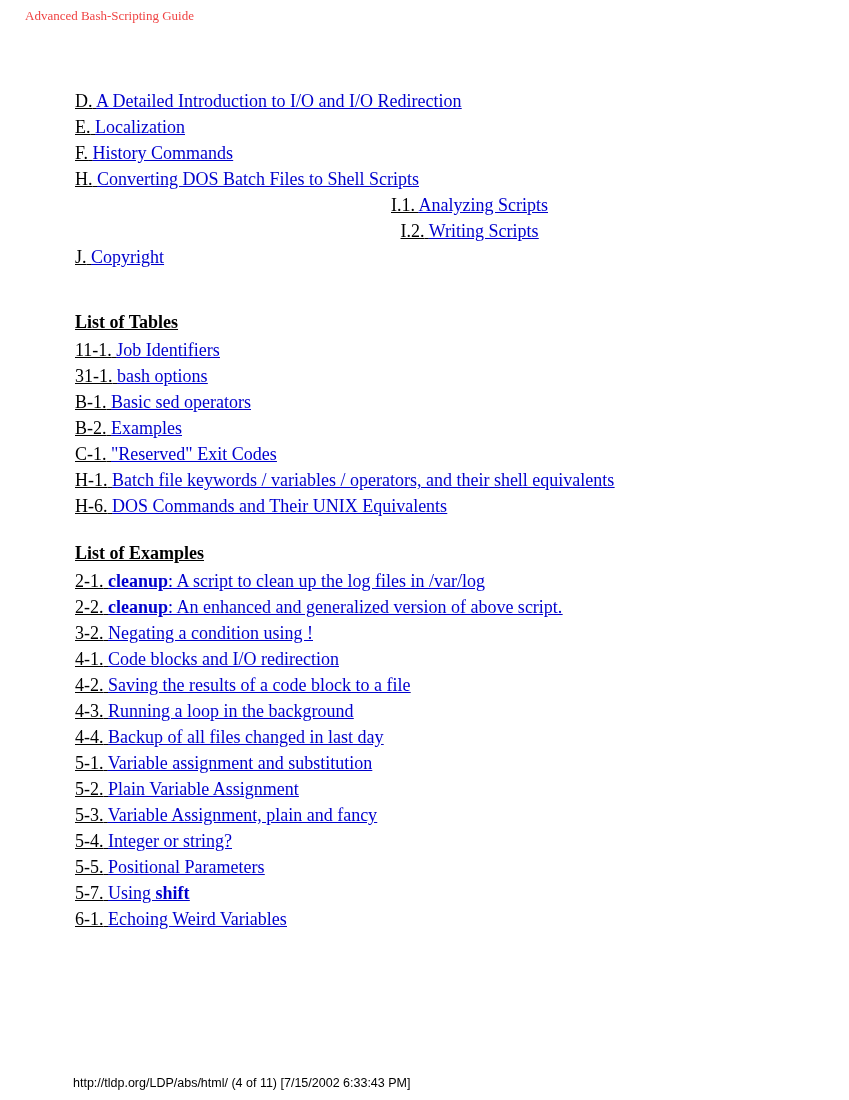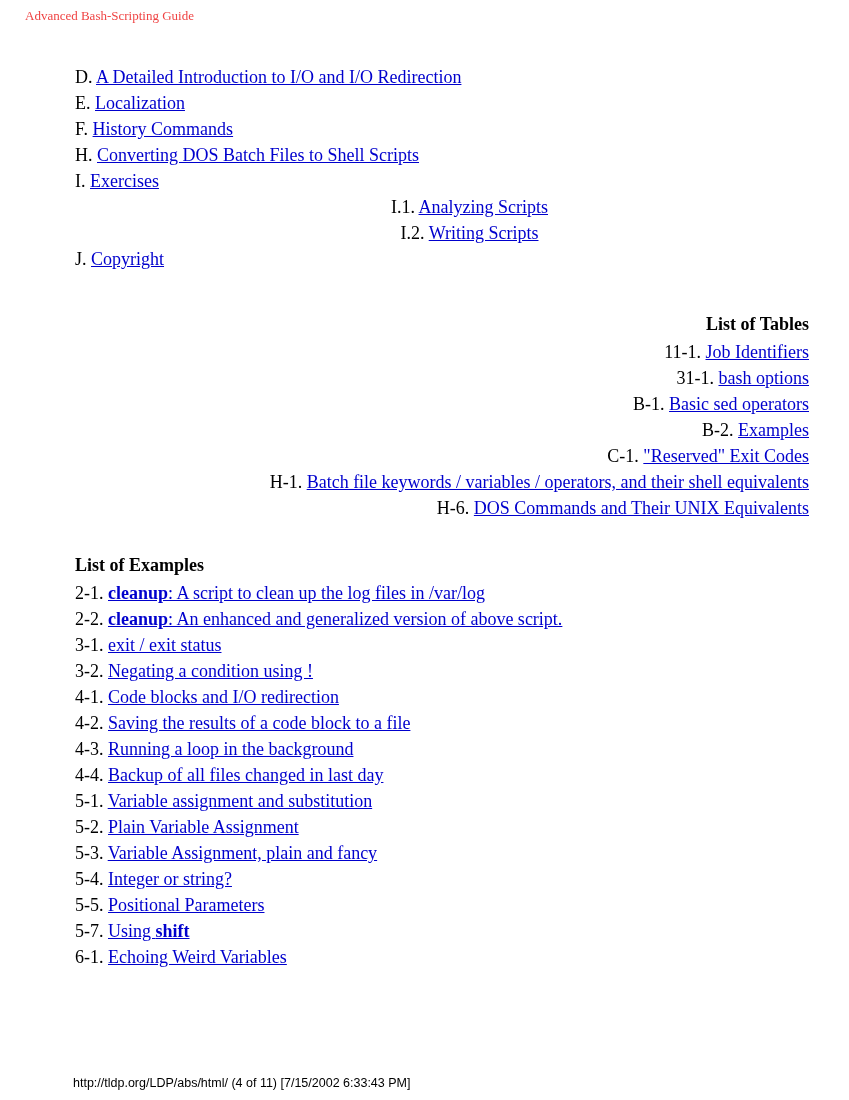--- a/index.html
+++ b/index.html
@@ -12,23 +12,24 @@
     }
     .header-title {
       position: absolute;
       top: 8px;
       left: 25px;
       font-size: 13px;
       color: #ef4444;
     }
     .content {
       position: absolute;
-      top: 64px;
+      top: 88px;
       left: 75px;
       right: 40px;
+      text-decoration: underline;
     }
     .appendix-list {
       margin-bottom: 42px;
     }
     .appendix-item {
       font-size: 18px;
       line-height: 26px;
       color: #000;
     }
     .appendix-marker {
@@ -43,22 +44,21 @@
       line-height: 26px;
       color: #000;
     }
     .section-heading {
       font-size: 18px;
       font-weight: bold;
       color: #000;
       margin-bottom: 4px;
     }
     .tables-section {
-      margin-bottom: 34px;
-      text-align: right;
+      margin-bottom: 24px;
     }
     .examples-section {
     }
     .table-item, .example-item {
       font-size: 18px;
       line-height: 26px;
       color: #000;
     }
     a {
       color: #0000cd;
@@ -96,24 +96,20 @@
       <span class="appendix-marker">E.</span>
       <a href="#">Localization</a>
     </div>
     <div class="appendix-item">
       <span class="appendix-marker">F.</span>
       <a href="#">History Commands</a>
     </div>
     <div class="appendix-item">
       <span class="appendix-marker">H.</span>
       <a href="#">Converting DOS Batch Files to Shell Scripts</a>
-    </div>
-    <div class="appendix-item">
-      <span class="appendix-marker">I.</span>
-      <a href="#">Exercises</a>
     </div>
     <div class="sub-list">
       <div class="sub-item">
         <span>I.1.</span>
         <a href="#">Analyzing Scripts</a>
       </div>
       <div class="sub-item">
         <span>I.2.</span>
         <a href="#">Writing Scripts</a>
       </div>
@@ -160,24 +156,20 @@
     <div class="section-heading">List of Examples</div>
     <div class="example-item">
       <span>2-1.</span>
       <a href="#"><span class="bold-link">cleanup</span><span>: A script to clean up the log files in /var/log</span></a>
     </div>
     <div class="example-item">
       <span>2-2.</span>
       <a href="#"><span class="bold-link">cleanup</span><span>: An enhanced and generalized version of above script.</span></a>
     </div>
     <div class="example-item">
-      <span>3-1.</span>
-      <a href="#">exit / exit status</a>
-    </div>
-    <div class="example-item">
       <span>3-2.</span>
       <a href="#">Negating a condition using !</a>
     </div>
     <div class="example-item">
       <span>4-1.</span>
       <a href="#">Code blocks and I/O redirection</a>
     </div>
     <div class="example-item">
       <span>4-2.</span>
       <a href="#">Saving the results of a code block to a file</a>

